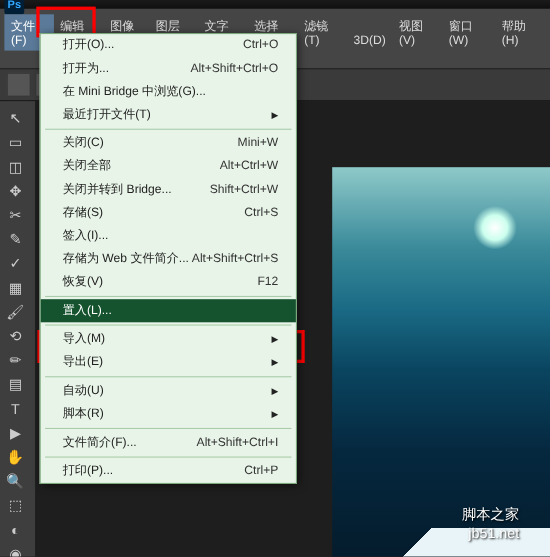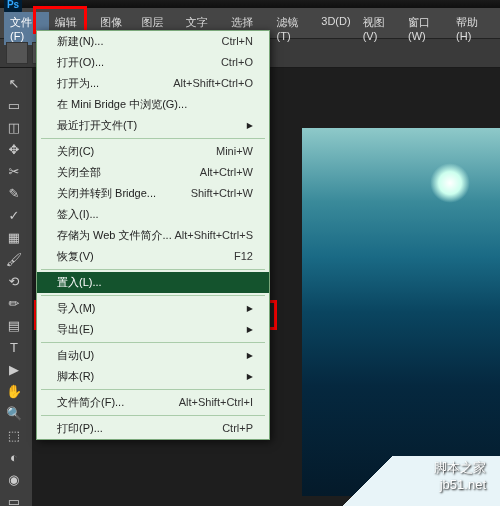--- a/index.html
+++ b/index.html
@@ -1,35 +1,35 @@
 <!DOCTYPE html>
 <html><head>
 <meta charset="utf-8">
 <style>
 body{margin:0;font-family:"Microsoft YaHei",Arial,sans-serif;font-size:11px;background:#2a2a2a;width:500px;height:506px;overflow:hidden;position:relative}
 .titlebar{background:linear-gradient(#1a1a1a,#0f0f0f);height:8px;display:flex;align-items:center;padding:0 4px}
 .ps-logo{width:18px;height:18px;background:#001e36;color:#31a8ff;font-weight:bold;font-size:10px;display:flex;align-items:center;justify-content:center;border-radius:2px;margin-right:2px}
-.menubar{background:#454545;height:22px;display:flex;align-items:flex-start;padding:4px 4px;color:#ddd}
+.menubar{background:#454545;height:22px;display:flex;align-items:flex-end;padding:16px 4px;color:#ddd}
 .menu-item{padding:3px 6px;cursor:pointer}
 .menu-item.open{background:#5b7a99;color:#fff}
 .optbar{background:#3a3a3a;height:28px;border-top:1px solid #222;border-bottom:1px solid #1a1a1a;display:flex;align-items:center;padding:0 6px}
 .optbar-icon{width:20px;height:20px;background:#555;border:1px solid #333;margin-right:4px}
 .content{display:flex;height:448px;position:relative}
 .tools{width:28px;background:#3e3e3e;padding:4px 2px;display:flex;flex-direction:column;gap:0}
 .tool{width:24px;height:22px;display:flex;align-items:center;justify-content:center;color:#ccc;font-size:13px;cursor:pointer}
 .canvas{flex:1;background:#1e1e1e;position:relative;overflow:hidden}
 .dropdown{position:absolute;left:36px;top:30px;width:232px;background:#e8f4e8;border:1px solid #7ba87b;box-shadow:2px 2px 8px rgba(0,0,0,0.6);z-index:100}
 .dd-item{display:flex;justify-content:space-between;padding:3px 16px 3px 20px;color:#222;cursor:pointer;font-size:11px;line-height:15px}
 .dd-item.highlight{background:#14532d;color:#fff}
 .dd-sep{height:1px;background:#aaccaa;margin:2px 4px}
 .shortcut{color:#333;font-size:11px}
 .arrow-sub::after{content:"▶";font-size:8px;margin-left:auto;padding-left:10px}
 .redbox{position:absolute;border:3px solid red;pointer-events:none}
 .arrow{position:absolute;pointer-events:none}
-.watermark{position:absolute;right:14px;bottom:14px;text-align:right;color:#fff;font-size:13px;text-shadow:1px 1px 2px #000}
+.watermark{position:absolute;right:28px;bottom:14px;text-align:right;color:#fff;font-size:13px;text-shadow:1px 1px 2px #000}
 .ocean{position:absolute;left:270px;top:60px;right:0;bottom:20px;background:linear-gradient(180deg,#8ec9c9 0%,#3a8a9a 20%,#1a6a85 35%,#0a4560 50%,#05283f 70%,#041a2a 100%)}
 .sun{position:absolute;top:35px;right:30px;width:40px;height:40px;background:radial-gradient(circle,#fff 0%,#cfe 40%,transparent 70%);border-radius:50%}
 .banner{position:absolute;right:0;bottom:0;width:180px;height:60px;background:linear-gradient(135deg,transparent 30%,#e8f4f8 30%)}
 </style>
 </head>
 <body>
 
 <div class="titlebar">
   <div class="ps-logo">Ps</div>
 </div>
@@ -79,24 +79,20 @@
   <div class="canvas">
     <div class="ocean">
       <div class="sun"></div>
     </div>
     <div class="banner"></div>
   </div>
 </div>
 
 <div class="dropdown" id="dropdown">
     <div class="dd-item">
-      <span>新建(N)...</span>
-      <span class="shortcut">Ctrl+N</span>
-    </div>
-    <div class="dd-item">
       <span>打开(O)...</span>
       <span class="shortcut">Ctrl+O</span>
     </div>
     <div class="dd-item">
       <span>打开为...</span>
       <span class="shortcut">Alt+Shift+Ctrl+O</span>
     </div>
     <div class="dd-item">
       <span>在 Mini Bridge 中浏览(G)...</span>
     </div>
@@ -108,20 +104,24 @@
       <span>关闭(C)</span>
       <span class="shortcut">Mini+W</span>
     </div>
     <div class="dd-item">
       <span>关闭全部</span>
       <span class="shortcut">Alt+Ctrl+W</span>
     </div>
     <div class="dd-item">
       <span>关闭并转到 Bridge...</span>
       <span class="shortcut">Shift+Ctrl+W</span>
+    </div>
+    <div class="dd-item">
+      <span>存储(S)</span>
+      <span class="shortcut">Ctrl+S</span>
     </div>
     <div class="dd-item">
       <span>签入(I)...</span>
     </div>
     <div class="dd-item">
       <span>存储为 Web 文件简介...</span>
       <span class="shortcut">Alt+Shift+Ctrl+S</span>
     </div>
     <div class="dd-item">
       <span>恢复(V)</span>

